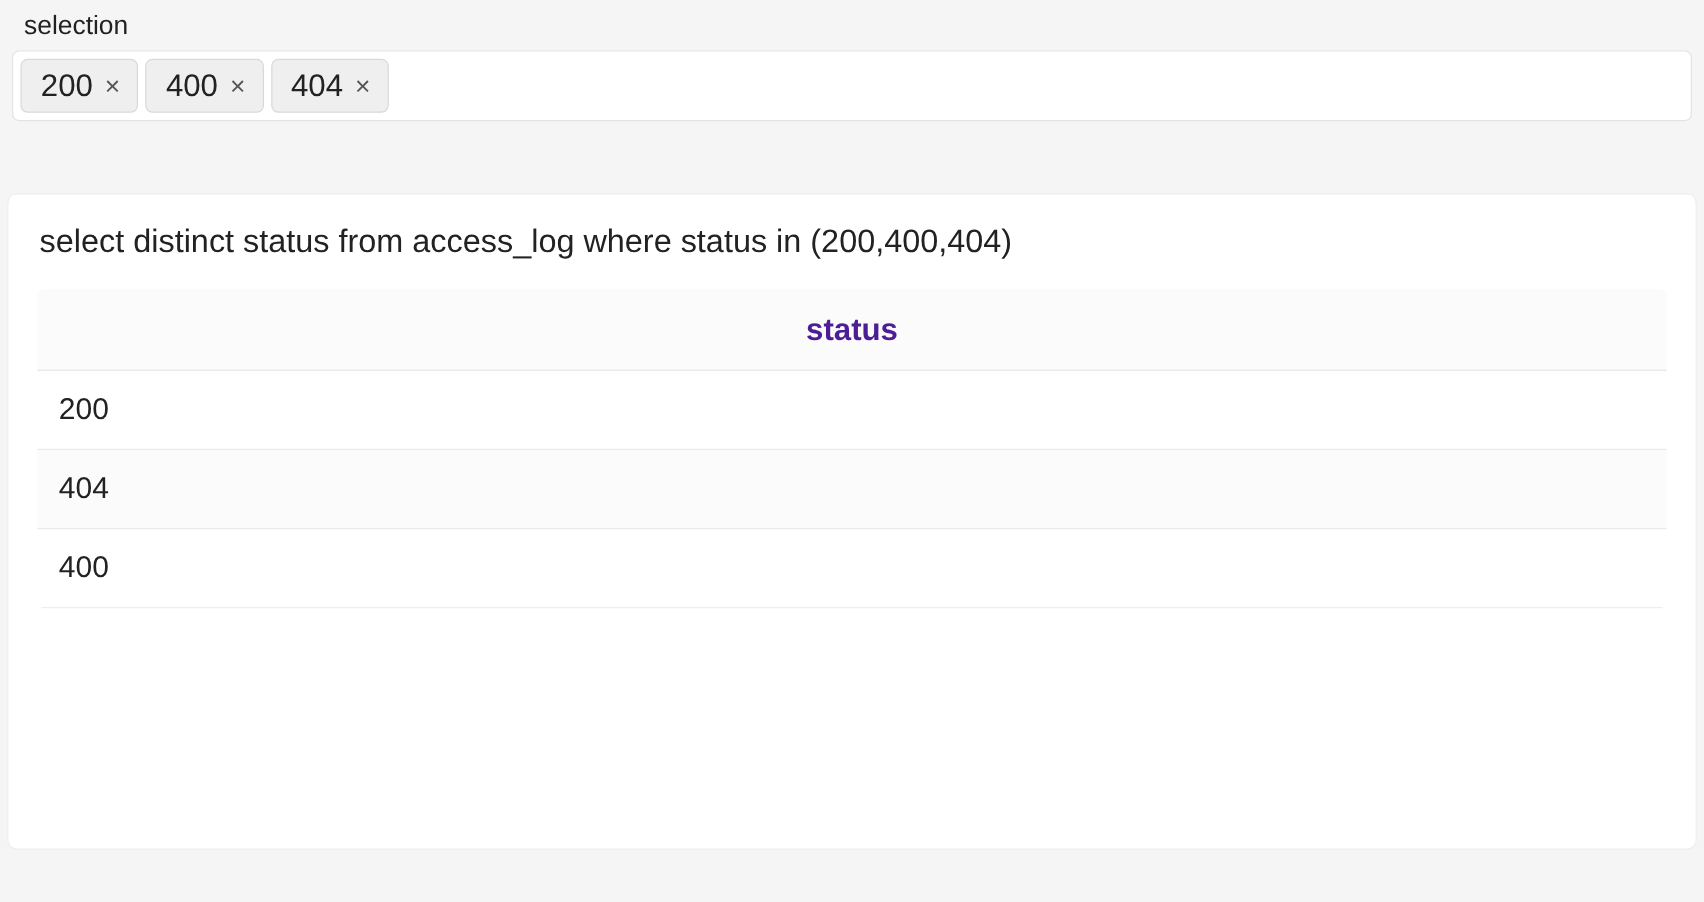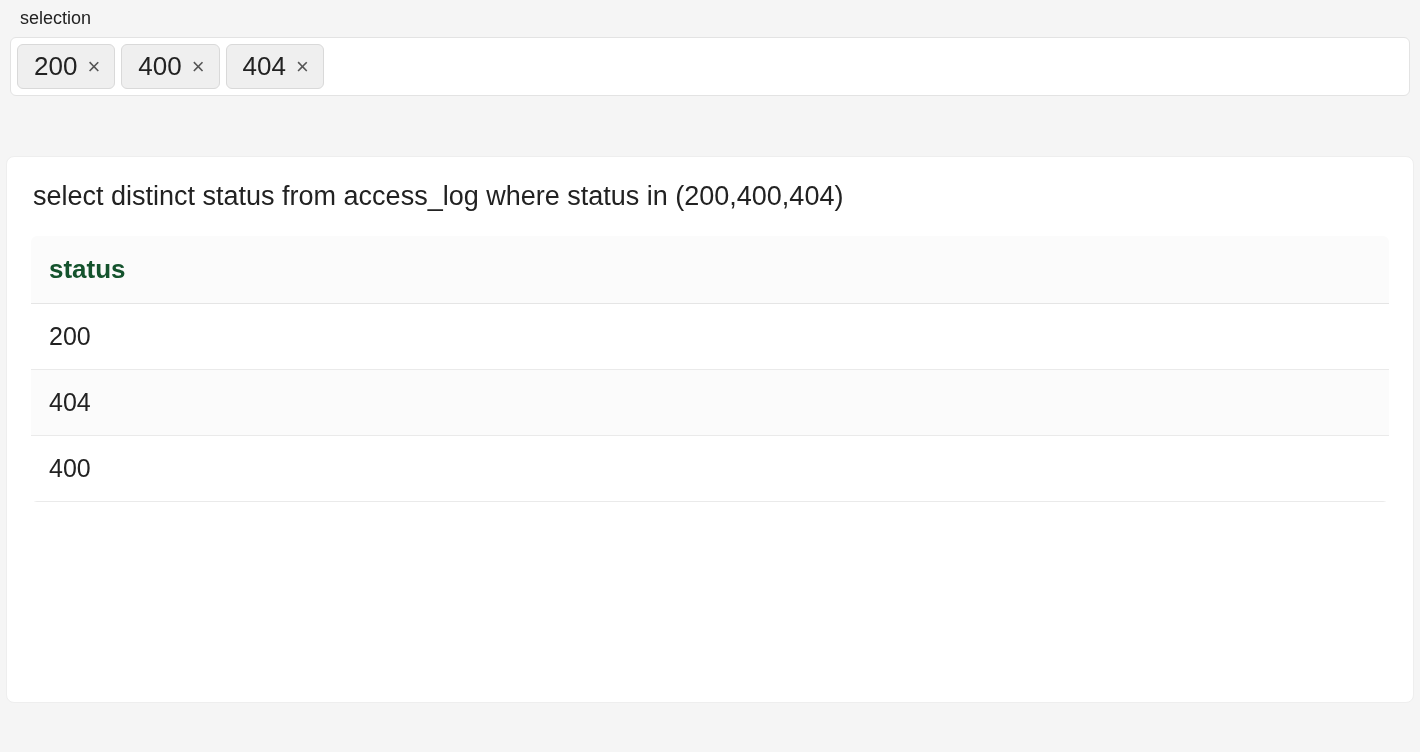--- a/index.html
+++ b/index.html
@@ -9,21 +9,21 @@
     width: 1420px;
     height: 752px;
     background: #f5f5f5;
     font-family: -apple-system, BlinkMacSystemFont, "Segoe UI", Helvetica, Arial, sans-serif;
     color: #222;
   }
   .page {
     padding: 8px 6px 6px 6px;
   }
   .field-label {
-    font-size: 18px;
+    font-size: 22px;
     font-weight: 400;
     color: #222;
     margin: 0 0 8px 14px;
   }
   .multiselect {
     background: #fff;
     border: 1.5px solid #e3e3e3;
     border-radius: 6px;
     padding: 6px;
     display: flex;
@@ -64,24 +64,24 @@
     color: #222;
     margin: 0 0 24px 2px;
   }
   .results-table {
     width: 100%;
     border-collapse: collapse;
     border-radius: 6px;
     overflow: hidden;
   }
   .results-table thead th {
-    text-align: left;
+    text-align: center;
     font-size: 26px;
     font-weight: 700;
-    color: #14532d;
+    color: #4c1d95;
     background: #fbfbfb;
     padding: 18px 18px;
     border-bottom: 1.5px solid #e5e5e5;
   }
   .results-table tbody tr {
     border-bottom: 1.5px solid #eaeaea;
   }
   .results-table tbody tr:nth-child(even) {
     background: #fbfbfb;
   }

